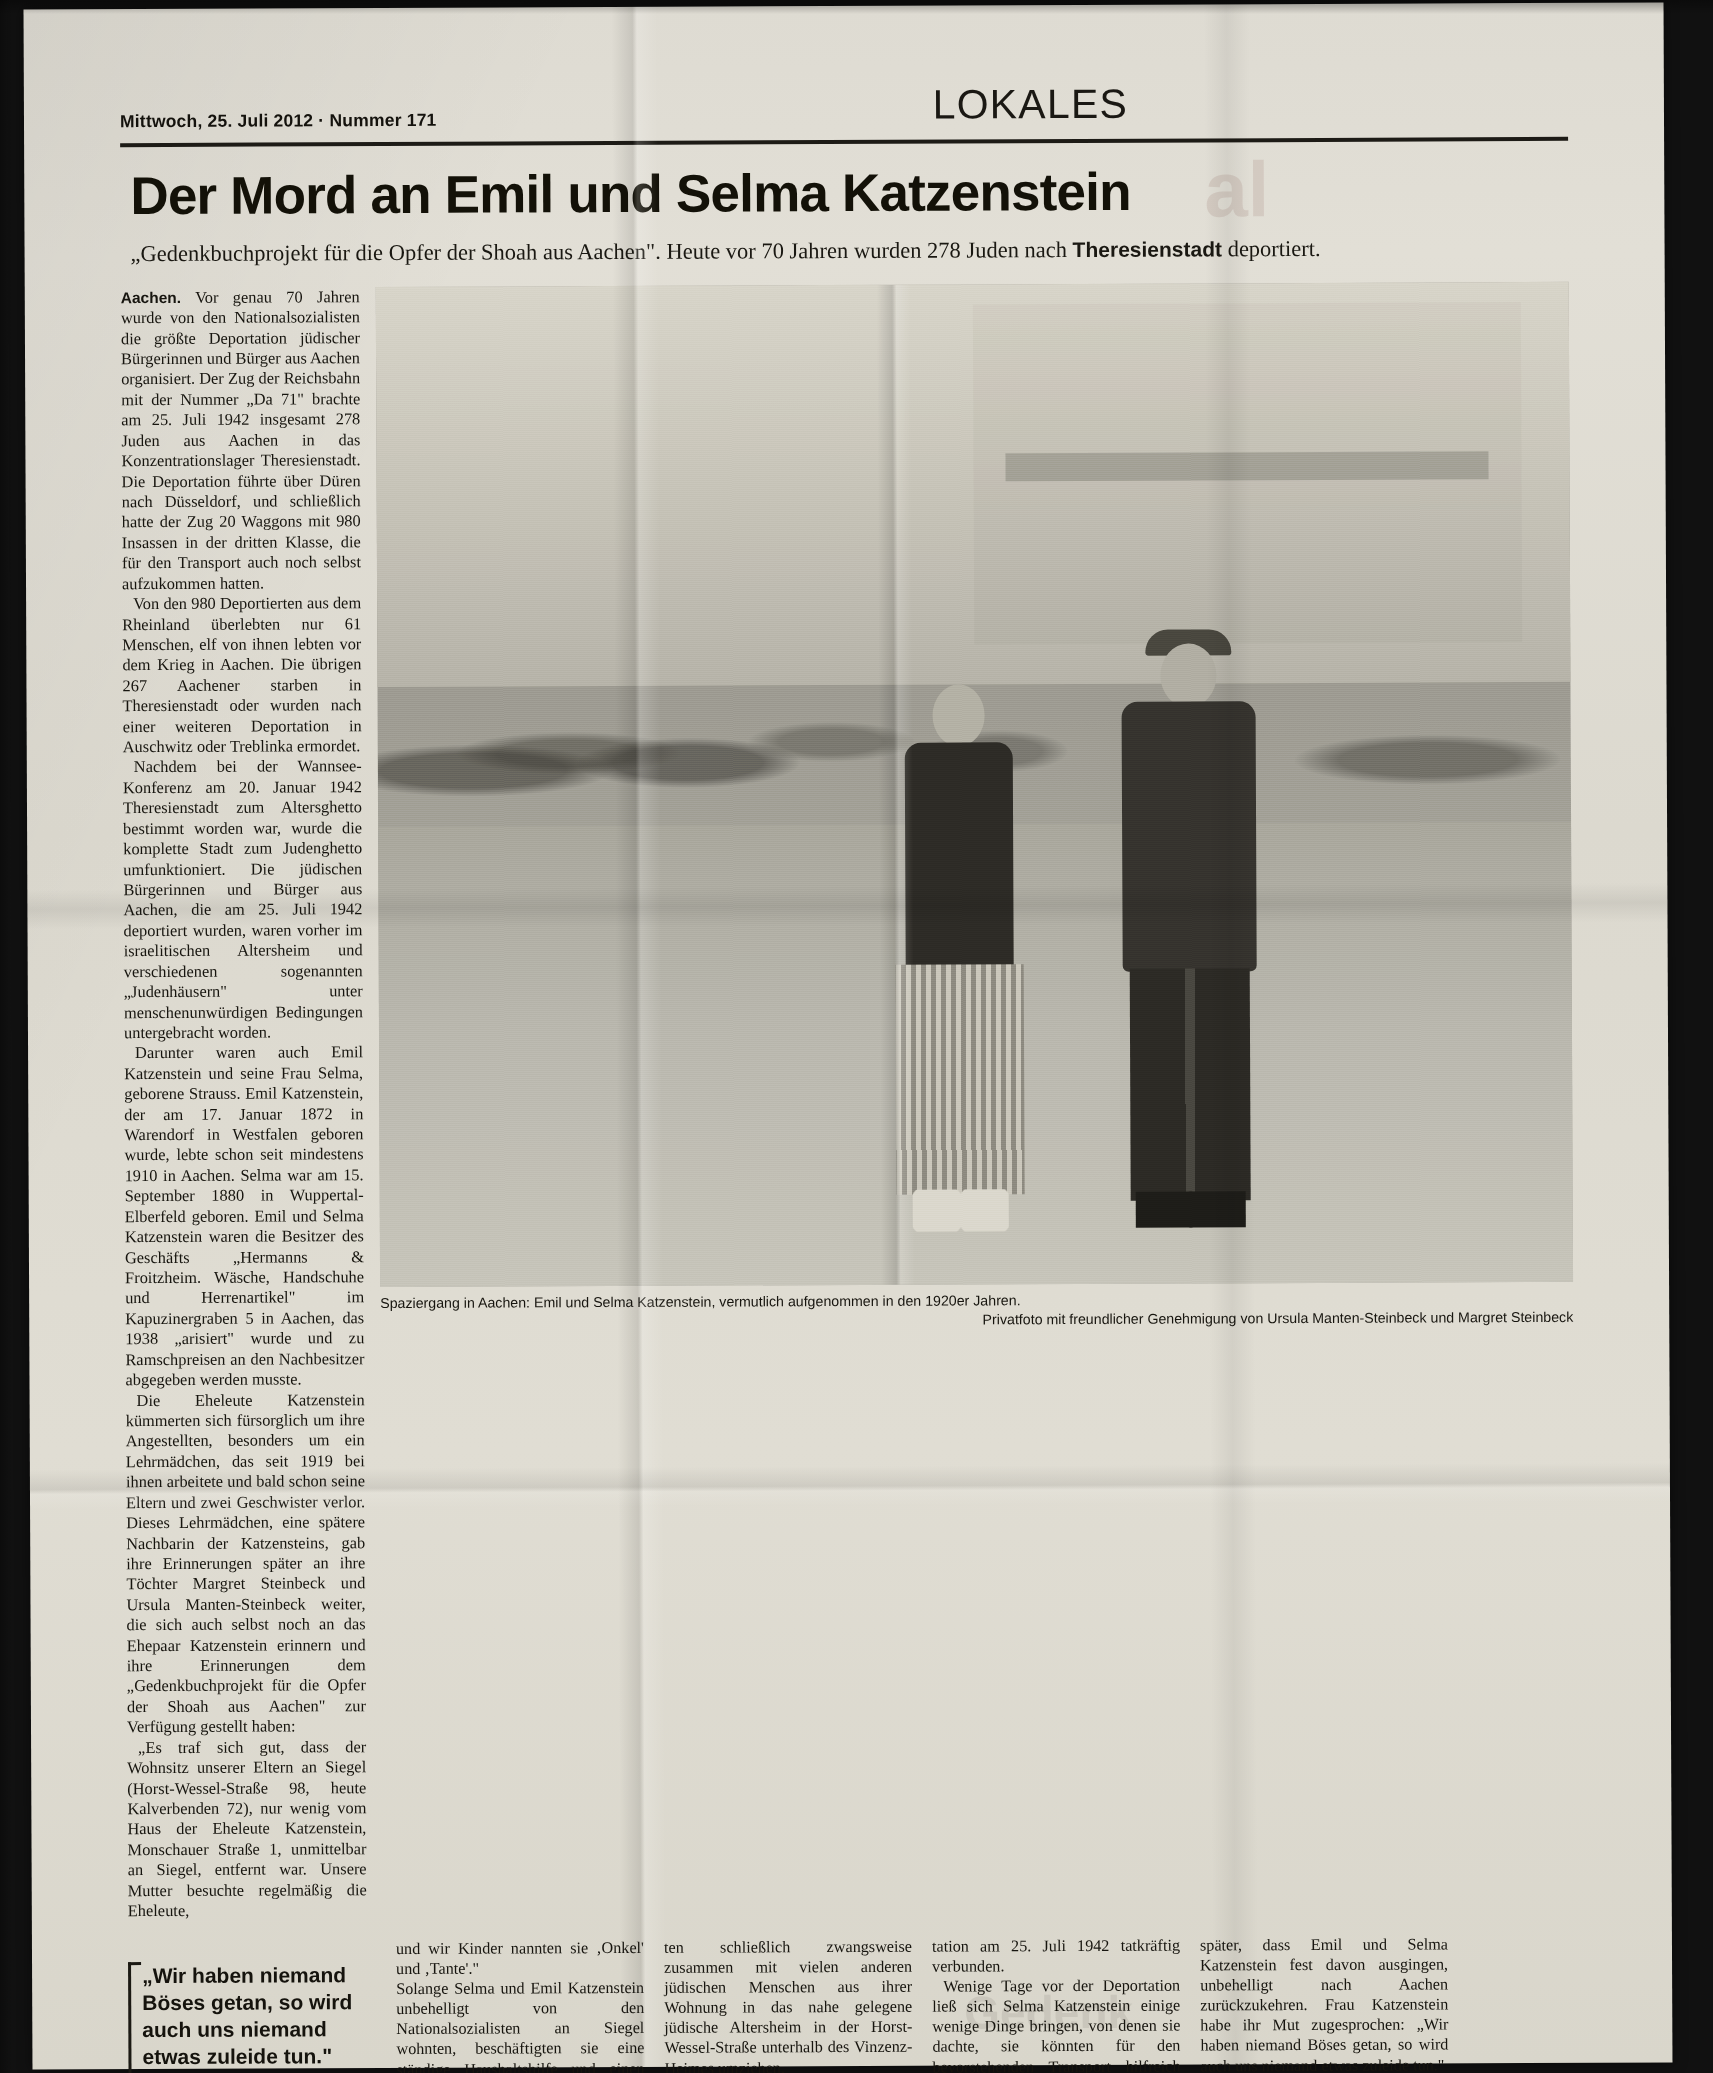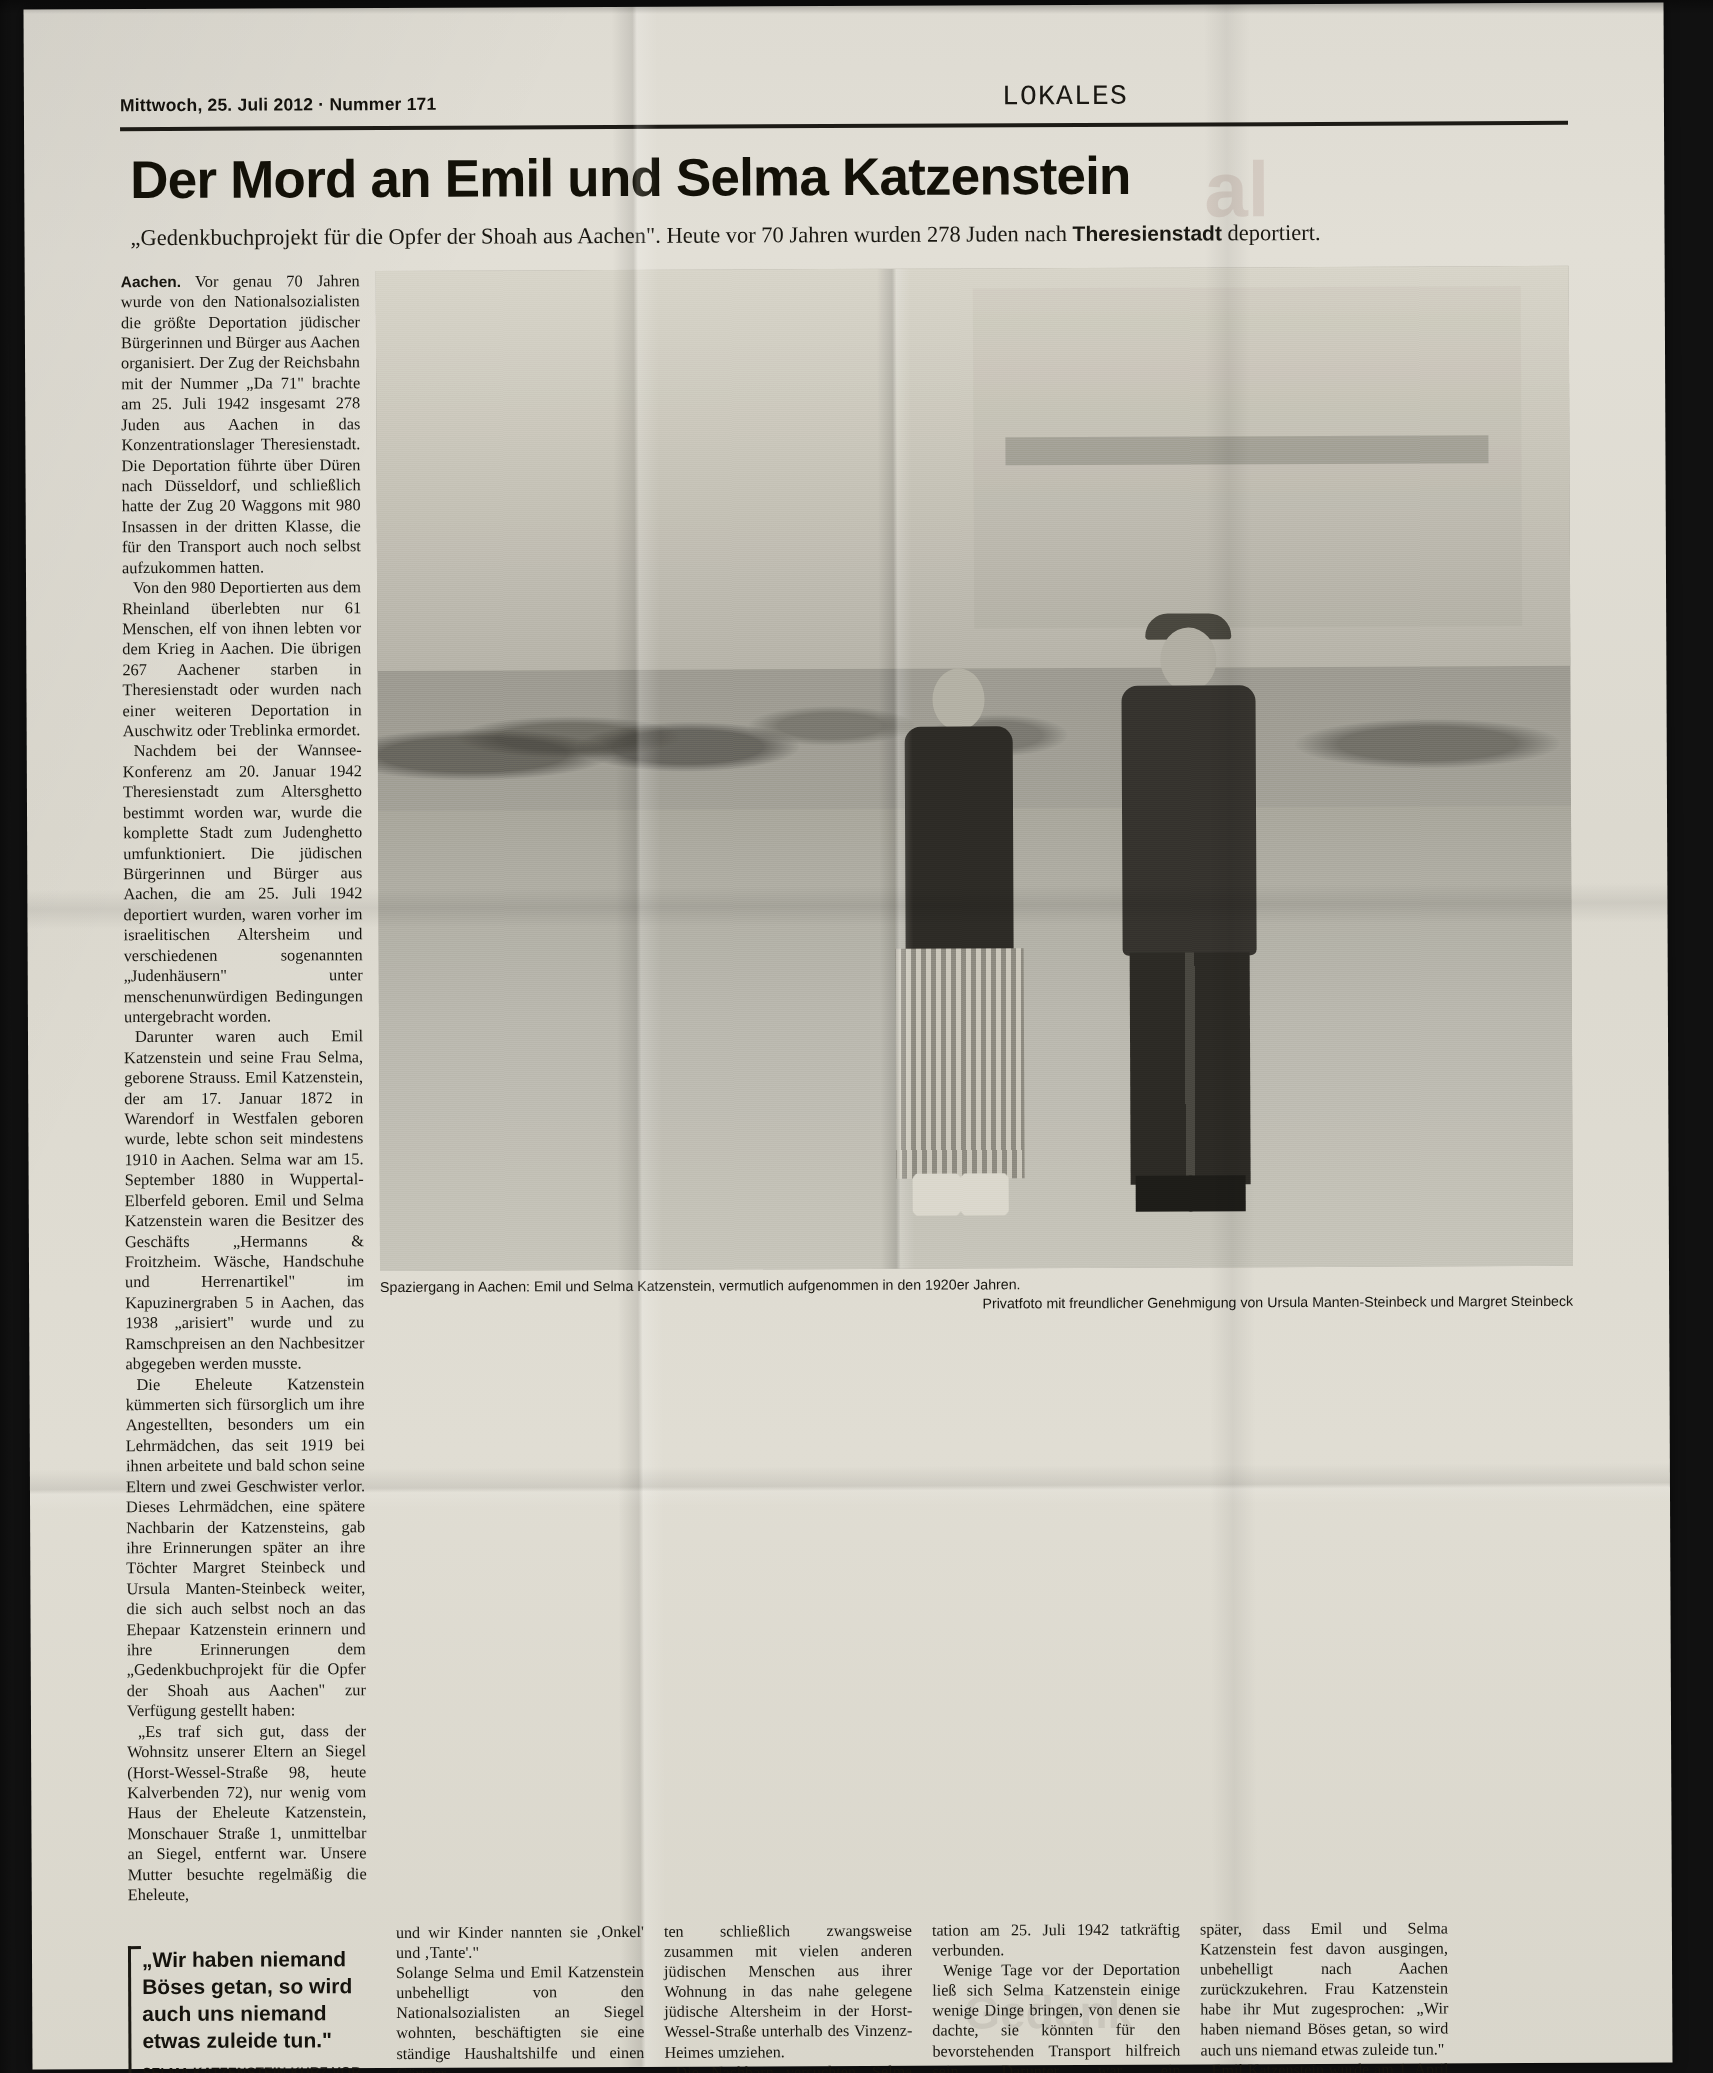--- a/index.html
+++ b/index.html
@@ -24,21 +24,21 @@
   .crease.c2{left:1180px;background:linear-gradient(90deg,rgba(0,0,0,0) 0%,rgba(0,0,0,0.06) 50%,rgba(0,0,0,0) 100%);}
   .creaseH{position:absolute;left:0;right:0;height:40px;pointer-events:none;}
   .creaseH.h1{top:880px;background:linear-gradient(180deg,rgba(0,0,0,0) 0%,rgba(0,0,0,0.07) 50%,rgba(0,0,0,0) 100%);}
   .creaseH.h2{top:1460px;background:linear-gradient(180deg,rgba(0,0,0,0) 0%,rgba(0,0,0,0.08) 50%,rgba(255,255,255,0.12) 62%,rgba(0,0,0,0) 100%);}
 
   .content{position:absolute;left:0;top:0;right:0;bottom:0;padding:0 96px;box-sizing:border-box;color:#16140f;}
 
   
   .masthead{display:flex;align-items:flex-end;justify-content:space-between;padding-top:76px;}
   .mast-date{font-family:"Liberation Sans",sans-serif;font-weight:bold;font-size:17.5px;letter-spacing:.2px;color:#14120d;}
-  .mast-section{font-family:Liberation Mono, monospace;font-size:28px;letter-spacing:1.2px;color:#1a1813;margin-right:440px;}
+  .mast-section{font-family:Liberation Sans, sans-serif;font-size:41px;letter-spacing:1.2px;color:#1a1813;margin-right:440px;}
   .mast-rule{height:4px;background:#1d1b16;margin-top:11px;}
 
   
   .headline{font-family:"Liberation Sans",sans-serif;font-weight:bold;font-size:53px;line-height:1.05;letter-spacing:-0.8px;margin:21px 0 0 10px;color:#131108;}
   .subhead{font-family:"Liberation Serif",serif;font-size:22.5px;line-height:1.25;margin:16px 0 0 10px;color:#1a1812;}
   .subhead b{font-family:"Liberation Sans",sans-serif;font-weight:bold;font-size:21px;}
 
   
   .upper{display:flex;margin-top:20px;}
   .col-left{width:255px;padding-right:16px;box-sizing:border-box;}

